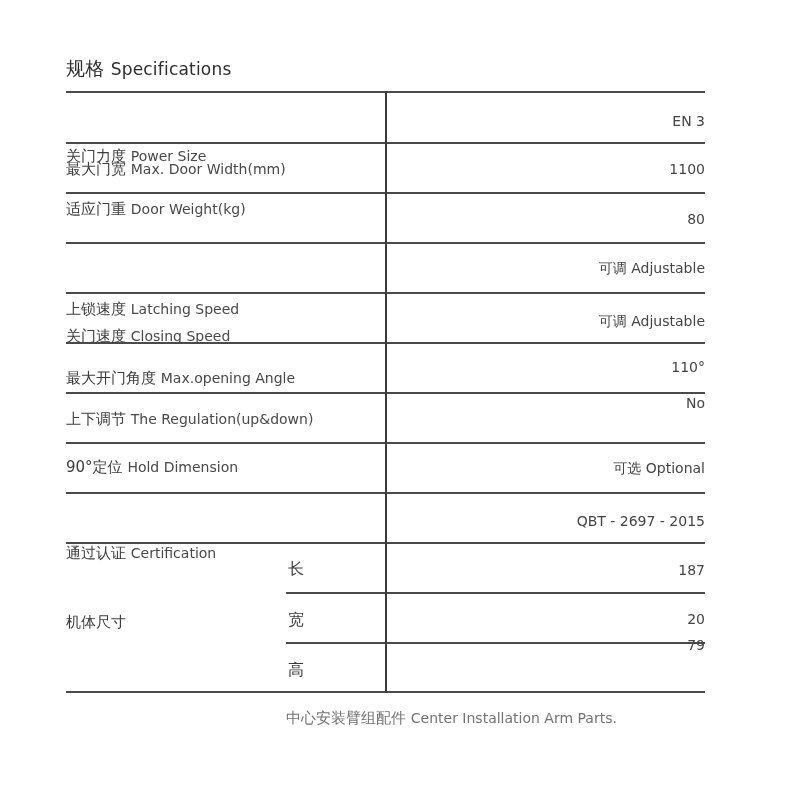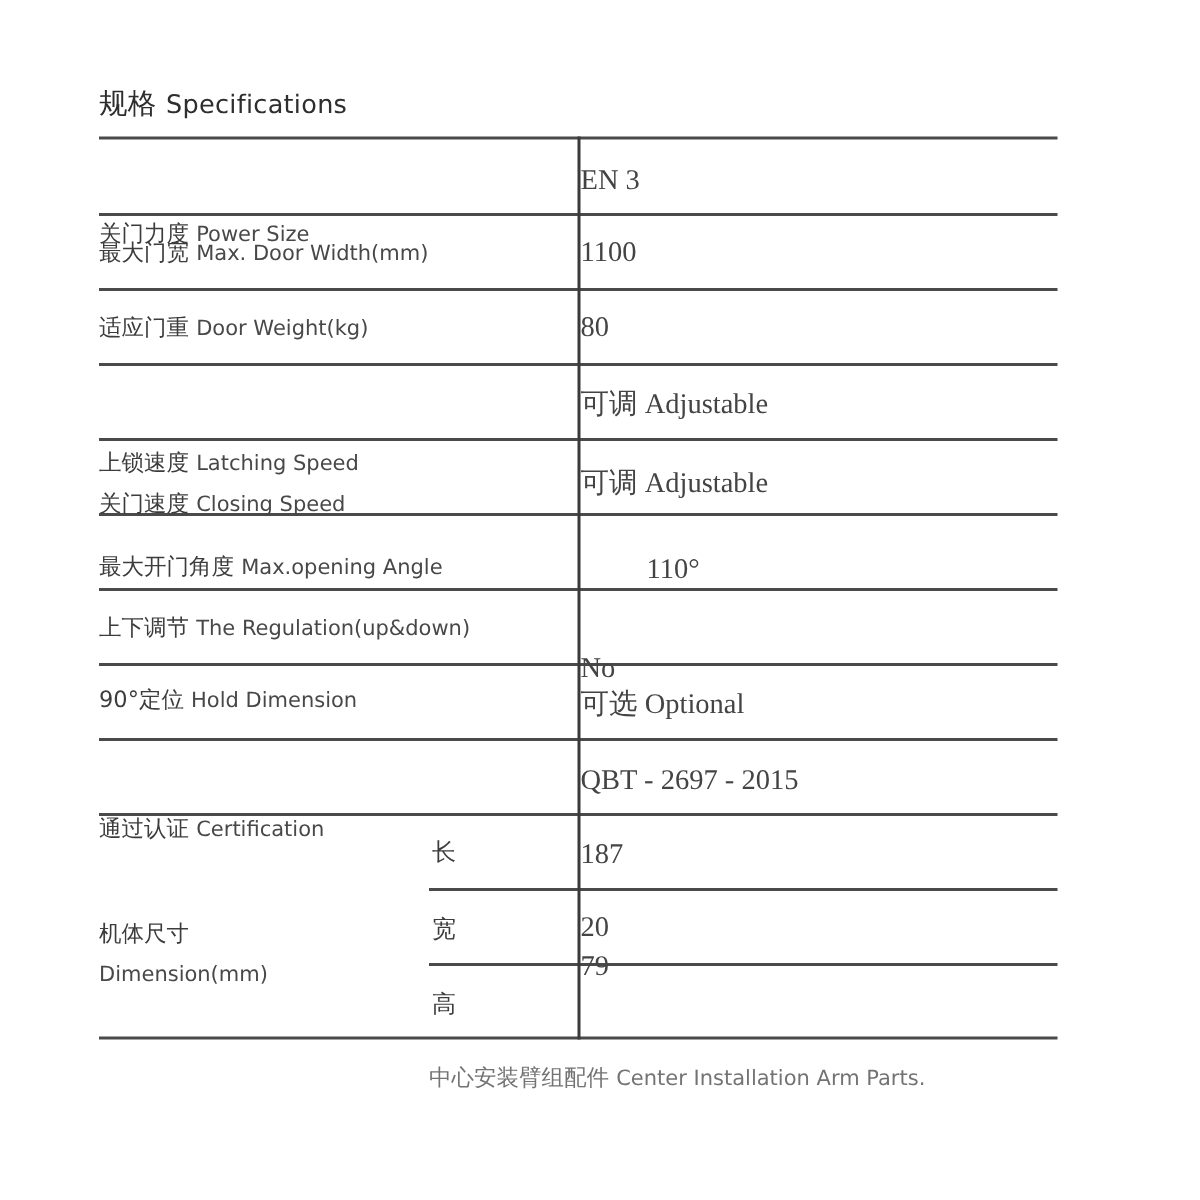--- a/index.html
+++ b/index.html
@@ -41,26 +41,25 @@
       font-size: 15px;
       color: #3c3c3c;
       white-space: nowrap;
       transform: translateY(-50%);
     }
     .cell-label .en { font-size: 14px; color: #484848; }
     .cell-value {
       position: absolute;
       left: 387px;
       width: 318px;
-      text-align: left;
-      font-size: 19px;
+      text-align: right;
+      font-size: 14px;
       color: #444;
       white-space: nowrap;
       transform: translateY(-50%);
-      font-family: Liberation Serif, serif;
     }
     .dim-label {
       position: absolute;
       left: 66px;
       font-size: 15px;
       color: #3c3c3c;
       line-height: 28px;
     }
     .dim-label .en { font-size: 14px; color: #484848; }
     .sub-key {
@@ -113,21 +112,21 @@
     <span class="en">Power Size</span>
   </div>
   <div class="cell-value" style="top:121px;">EN 3</div>
 
   <div class="cell-label" style="top:169px;">
     <span>最大门宽</span>
     <span class="en">Max. Door Width(mm)</span>
   </div>
   <div class="cell-value" style="top:169px;">1100</div>
 
-  <div class="cell-label" style="top:219px;text-align:center;">
+  <div class="cell-label" style="top:209px;text-align:center;">
     <span>适应门重</span>
     <span class="en">Door Weight(kg)</span>
   </div>
   <div class="cell-value" style="top:219px;">80</div>
 
   <div class="cell-label" style="top:269px;margin-top:40px;">
     <span>上锁速度</span>
     <span class="en">Latching Speed</span>
   </div>
   <div class="cell-value" style="top:269px;">可调 Adjustable</div>
@@ -135,43 +134,42 @@
   <div class="cell-label" style="top:336px;">
     <span>关门速度</span>
     <span class="en">Closing Speed</span>
   </div>
   <div class="cell-value" style="top:322px;">可调 Adjustable</div>
 
   <div class="cell-label" style="top:366px;margin-top:12px;">
     <span>最大开门角度</span>
     <span class="en">Max.opening Angle</span>
   </div>
-  <div class="cell-value" style="top:380px;margin-left:44px;">110°</div>
+  <div class="cell-value" style="top:367px;">110°</div>
 
   <div class="cell-label" style="top:419px;">
     <span>上下调节</span>
     <span class="en">The Regulation(up&amp;down)</span>
   </div>
-  <div class="cell-value" style="top:446px;">No</div>
+  <div class="cell-value" style="top:403px;">No</div>
 
   <div class="cell-label" style="top:467px;">
     <span>90°定位</span>
     <span class="en">Hold Dimension</span>
   </div>
   <div class="cell-value" style="top:469px;">可选 Optional</div>
 
   <div class="cell-label" style="top:519px;margin-top:34px;">
     <span>通过认证</span>
     <span class="en">Certification</span>
   </div>
   <div class="cell-value" style="top:521px;">QBT - 2697 - 2015</div>
 
   <div class="dim-label" style="top:608px;">
     <div>机体尺寸</div>
-    <div class="en">Dimension(mm)</div>
   </div>
 
   <div class="sub-key" style="top:569px;">长</div>
   <div class="cell-value" style="top:570px;">187</div>
 
   <div class="sub-key" style="top:620px;">宽</div>
   <div class="cell-value" style="top:619px;">20</div>
 
   <div class="sub-key" style="top:670px;">高</div>
   <div class="cell-value" style="top:645px;">79</div>

